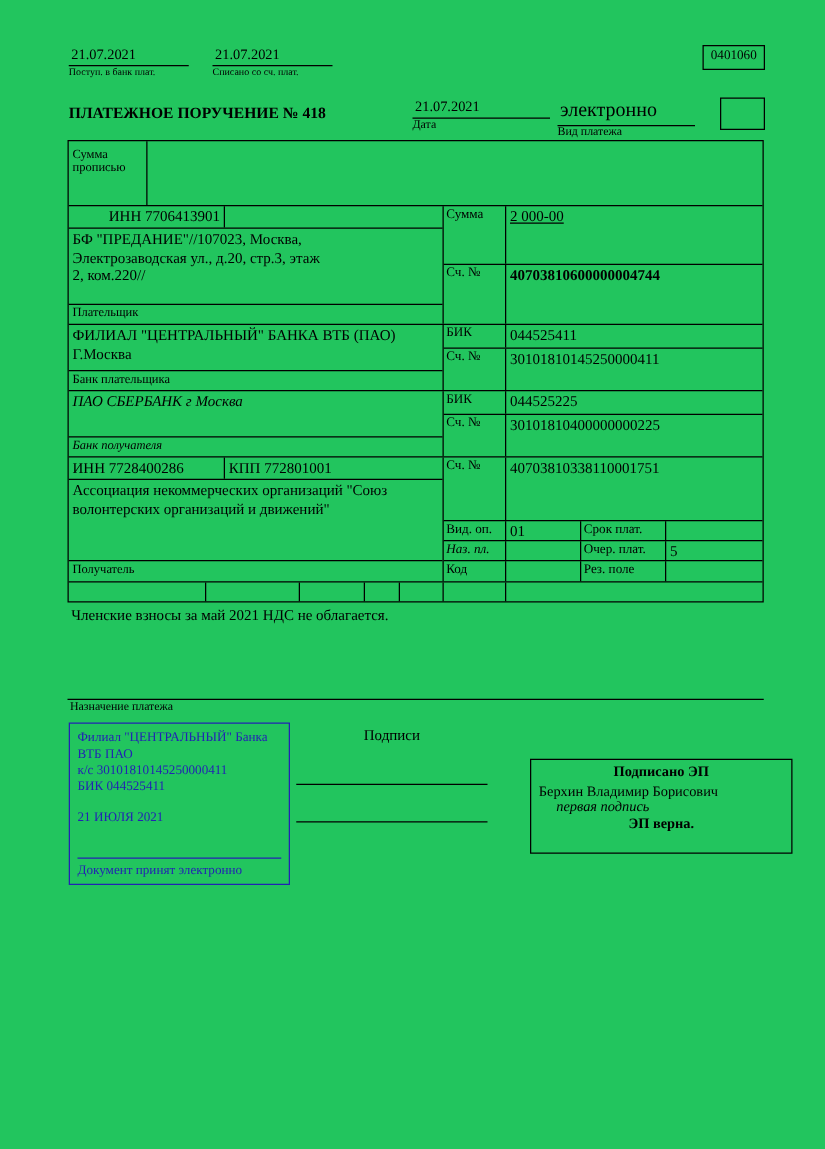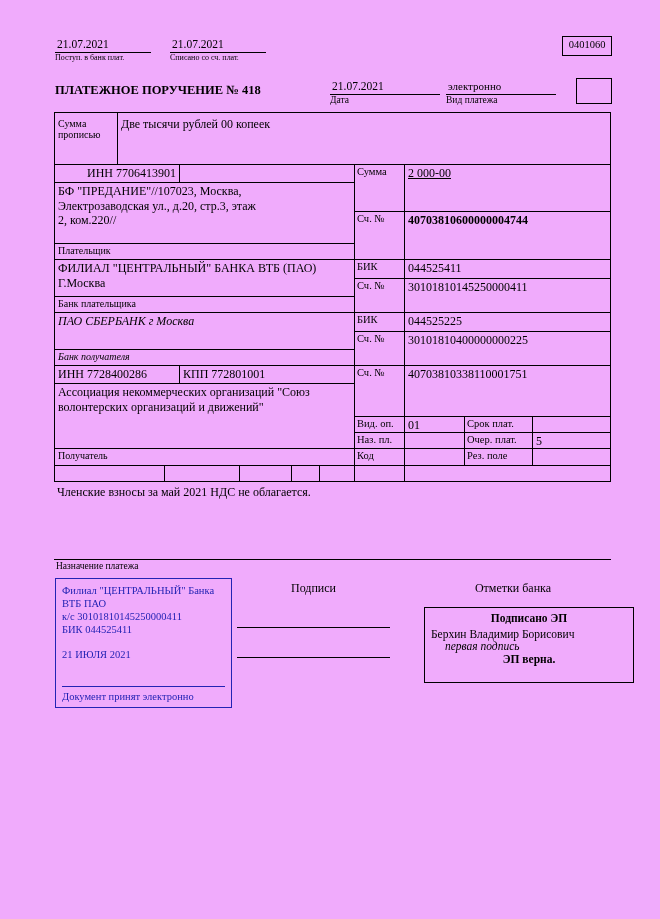--- a/index.html
+++ b/index.html
@@ -1,17 +1,17 @@
 <!DOCTYPE html>
 <html><head>
 <meta charset="utf-8">
 <style>
   * { margin:0; padding:0; box-sizing:border-box; }
   body { width:660px; background:#fff; color:#000; font-family:"Liberation Serif", serif; }
-  .page { position:relative; width:660px; height:919px; background:#f0abfc; overflow:hidden; }
+  .page { position:relative; width:660px; height:919px; background:#22c55e; overflow:hidden; }
   .abs { position:absolute; }
   .flex { display:flex; }
   .col { display:flex; flex-direction:column; }
   .br { border-right:1px solid #000; }
   .bb { border-bottom:1px solid #000; }
   .cell { font-size:12px; padding:1px 3px; overflow:hidden; line-height:1.22; }
   .pre { white-space:pre-line; }
   .slabel { font-size:10px; padding:1px 3px; line-height:1.1; }
   .vlabel { font-size:10.5px; padding:1px 2px; line-height:1.2; }
   .tiny { font-size:8px; line-height:1.2; }
@@ -44,31 +44,30 @@
     <div class="tiny">Списано со сч. плат.</div>
   </div>
   <div class="abs codebox" style="left:562px; top:36px; width:50px; height:20px;">0401060</div>
 
   <div class="abs title" style="left:55px; top:83px;">ПЛАТЕЖНОЕ ПОРУЧЕНИЕ № 418</div>
   <div class="abs" style="left:330px; top:80px; width:110px;">
     <div class="uline" style="font-size:11.5px; padding:0 2px 2px 2px;">21.07.2021</div>
     <div class="small">Дата</div>
   </div>
   <div class="abs" style="left:446px; top:80px; width:110px;">
-    <div class="uline" style="font-size:11px; padding:0 2px 2px 2px;">электронно</div>
+    <div class="uline" style="font-size:16px; padding:0 2px 2px 2px;">электронно</div>
     <div class="small">Вид платежа</div>
   </div>
   <div class="abs" style="left:576px; top:78px; width:36px; height:26px; border:1px solid #000;"></div>
 
   <div class="abs mtable" style="left:54px; top:112px;">
 
     <div class="flex bb" style="height:52px;">
       <div class="cell slabel pre br" style="width:63px; padding-top:5px;">Сумма
 прописью</div>
-      <div class="cell" style="flex:1; padding-top:4px;">Две тысячи рублей 00 копеек</div>
     </div>
 
     <div class="flex bb" style="height:95px;">
       <div class="col br" style="width:300px;">
         <div class="flex bb" style="height:18px;text-align:right;">
           <div class="cell br" style="width:125px;">ИНН 7706413901</div>
         </div>
         <div class="cell pre bb" style="flex:1;">БФ "ПРЕДАНИЕ"//107023, Москва,
 Электрозаводская ул., д.20, стр.3, этаж
 2, ком.220//</div>
@@ -136,21 +135,21 @@
           <div class="cell vlabel br" style="width:50px;">Сч. №</div>
           <div class="cell" style="flex:1;">40703810338110001751</div>
         </div>
         <div class="flex bb" style="height:16px;">
           <div class="cell vlabel br" style="width:50px;">Вид. оп.</div>
           <div class="cell br" style="width:60px;">01</div>
           <div class="cell vlabel br" style="width:68px;">Срок плат.</div>
           <div class="cell" style="flex:1;"></div>
         </div>
         <div class="flex bb" style="height:16px;">
-          <div class="cell vlabel br" style="width:50px;">Наз. пл.</div>
+          <div class="cell vlabel br" style="width:50px;font-style:italic;">Наз. пл.</div>
           <div class="cell br" style="width:60px;"></div>
           <div class="cell vlabel br" style="width:68px;">Очер. плат.</div>
           <div class="cell" style="flex:1;">5</div>
         </div>
         <div class="flex" style="flex:1;">
           <div class="cell vlabel br" style="width:50px;">Код</div>
           <div class="cell br" style="width:60px;"></div>
           <div class="cell vlabel br" style="width:68px;">Рез. поле</div>
           <div class="cell" style="flex:1;"></div>
         </div>
@@ -167,21 +166,20 @@
       <div style="flex:1;"></div>
     </div>
   </div>
 
   <div class="abs cell" style="left:54px; top:484px; width:557px;">Членские взносы за май 2021 НДС не облагается.</div>
   <div class="abs" style="left:54px; top:559px; width:557px; border-top:1px solid #000;">
     <div class="small" style="padding:1px 2px;">Назначение платежа</div>
   </div>
 
   <div class="abs" style="left:237px; top:581px; width:153px; text-align:center; font-size:12px;">Подписи</div>
-  <div class="abs" style="left:424px; top:581px; width:178px; text-align:center; font-size:12px;">Отметки банка</div>
 
   <div class="abs stamp col" style="left:55px; top:578px; width:177px; height:130px;">
     <div class="pre">Филиал "ЦЕНТРАЛЬНЫЙ" Банка
 ВТБ ПАО</div>
     <div>к/с 30101810145250000411</div>
     <div>БИК 044525411</div>
     <div style="margin-top:11px;">21 ИЮЛЯ 2021</div>
     <div class="stamp-note">Документ принят электронно</div>
   </div>
 

